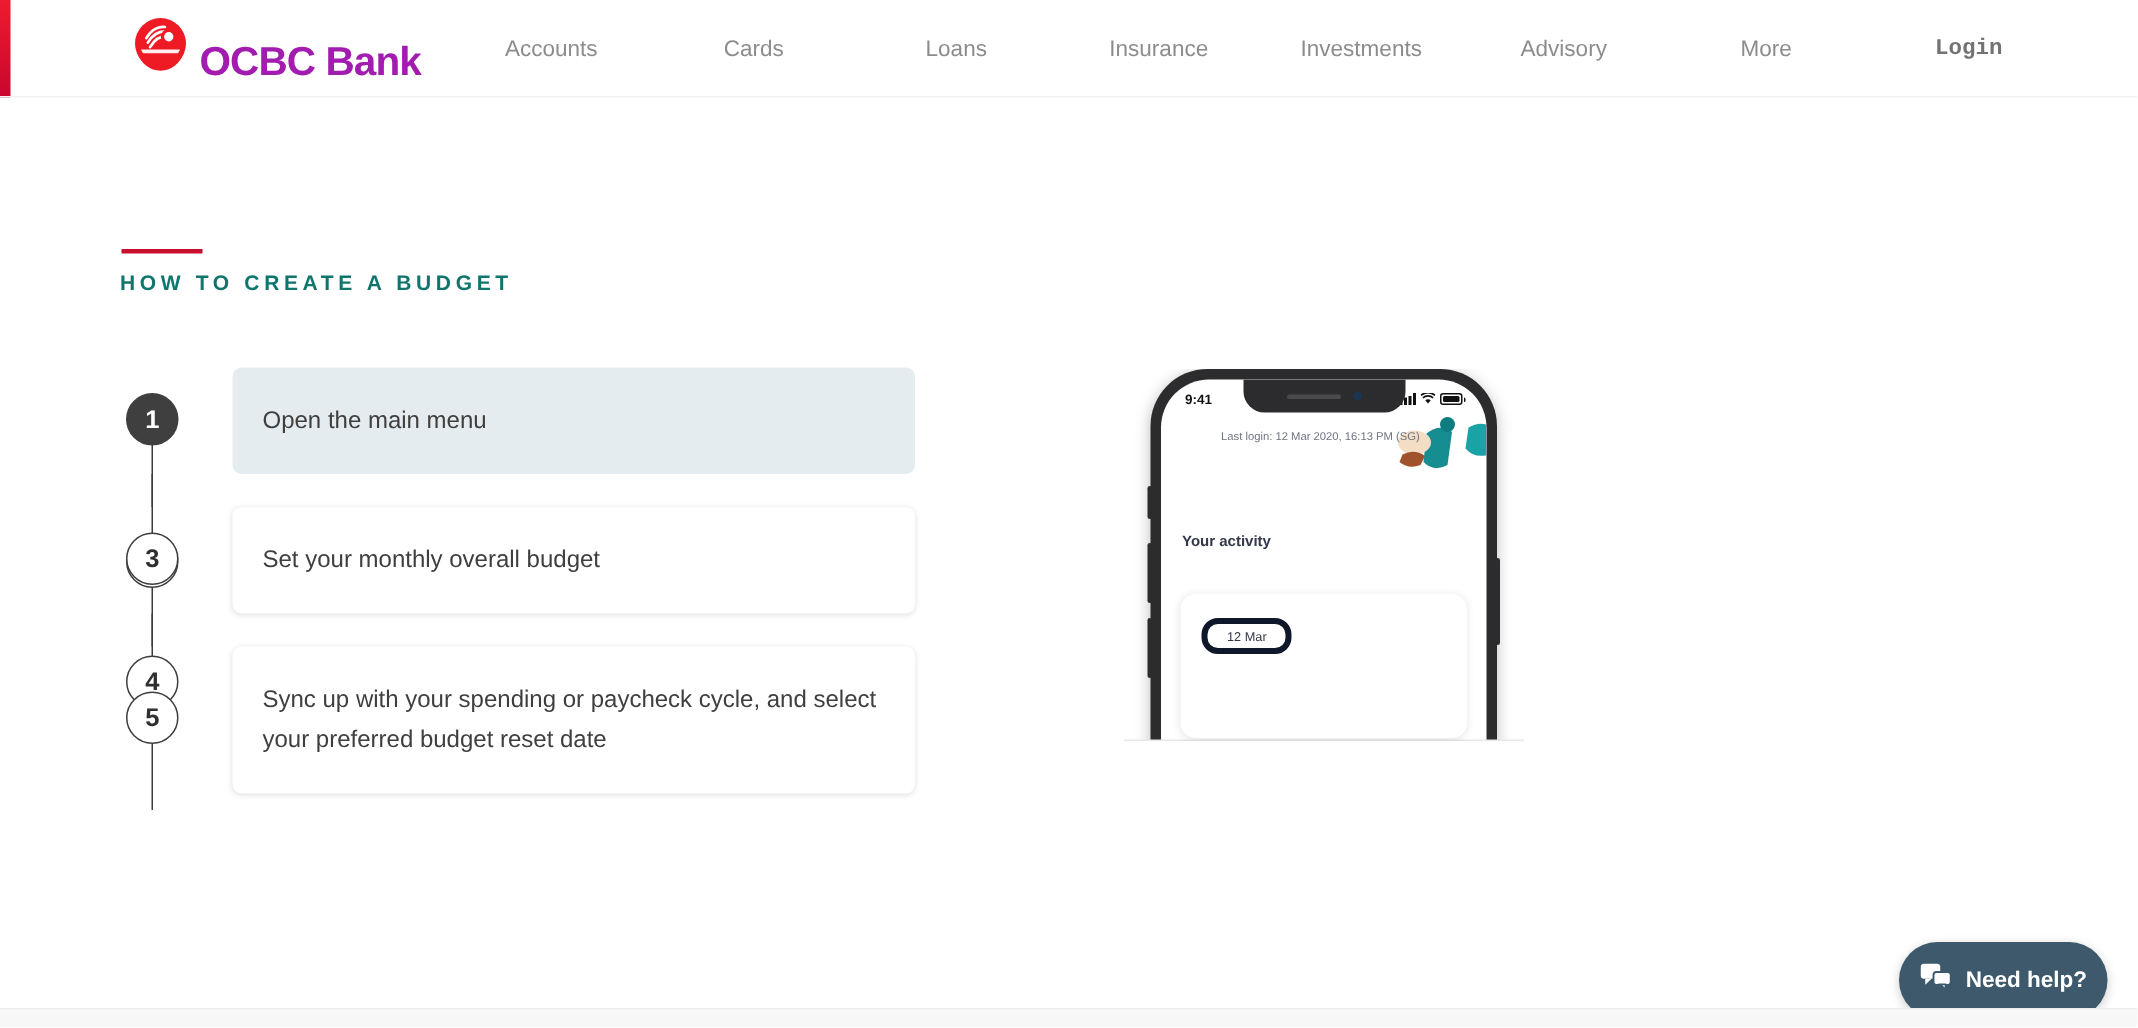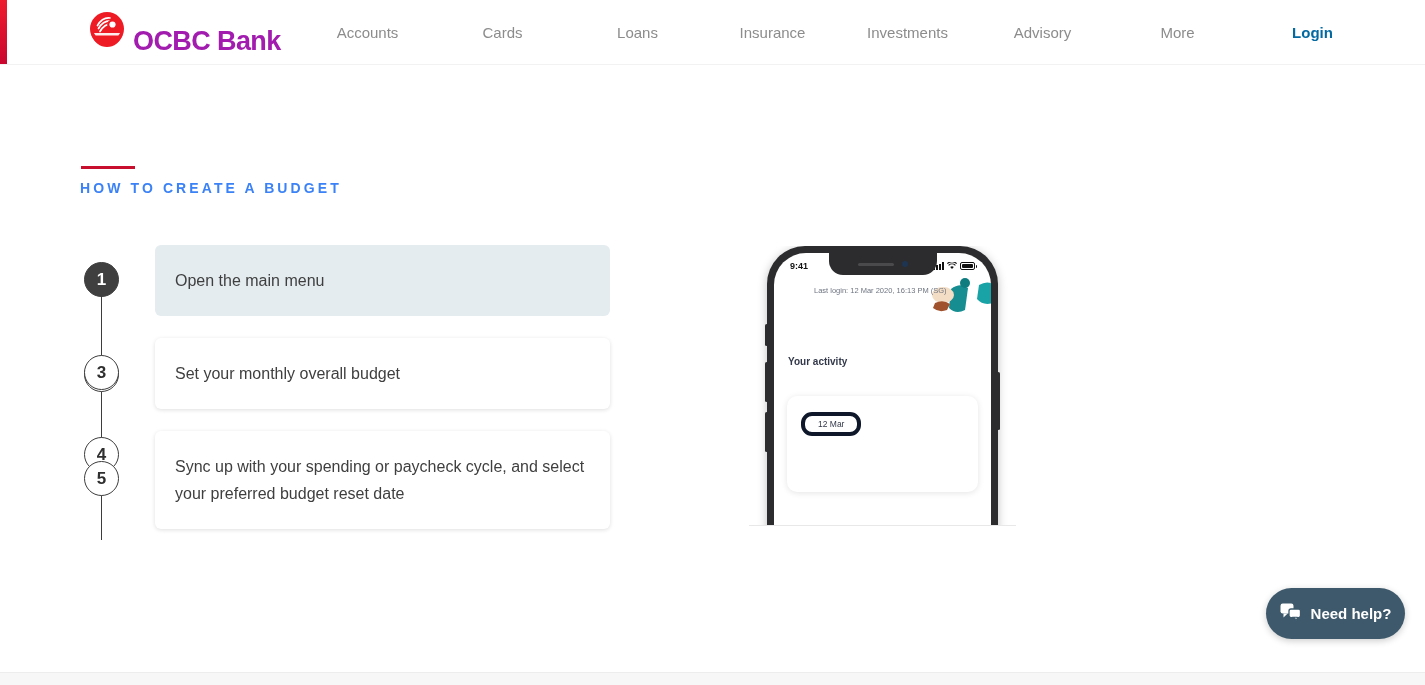--- a/index.html
+++ b/index.html
@@ -64,42 +64,43 @@
   }
   .nav-item {
     font-size: 15px;
     color: #8c8c8c;
     text-align: center;
     white-space: nowrap;
     cursor: pointer;
     width: 135px;
   }
   .nav-item.login {
-    color: #0369a1;
-    font-weight: bold;
+    color: #737373;
+    font-weight: bold;
+    font-family: Liberation Mono, monospace;
   }
 
   
   .content {
     position: relative;
     padding: 0;
   }
 
   .section-rule {
     position: absolute;
     left: 81px; top: 101px;
     width: 54px; height: 3px;
     background: #c8102e;
   }
   .section-title {
     position: absolute;
     left: 80px; top: 115px;
     font-size: 14px;
     font-weight: bold;
-    color: #3b82f6;
+    color: #0f766e;
     letter-spacing: 3.1px;
   }
 
   
   .steps {
     position: absolute;
     left: 80px; top: 180px;
     width: 530px;
   }
   .step-row {
@@ -160,21 +161,21 @@
   }
   .step-card.active {
     background: #e4ecef;
     box-shadow: none;
   }
 
   
   .phone-wrap {
     position: absolute;
     left: 749px; top: 181px;
-    width: 267px; height: 280px;
+    width: 267px; height: 248px;
     overflow: hidden;
   }
   .phone-body {
     position: absolute;
     left: 18px; top: 0;
     width: 231px; height: 460px;
     background: #2c2c2e;
     border-radius: 38px;
     box-shadow: 0 2px 10px rgba(0,0,0,0.25);
   }
@@ -314,21 +315,21 @@
   .phone-clip-line {
     position: absolute;
     left: 0; bottom: 0; right: 0;
     height: 1px;
     background: #e8e8e8;
   }
 
   
   .help-btn {
     position: absolute;
-    left: 1266px; top: 588px;
+    left: 1266px; top: 628px;
     width: 139px; height: 51px;
     background: #3d596b;
     border-radius: 26px;
     display: flex;
     align-items: center;
     justify-content: center;
     gap: 10px;
     cursor: pointer;
     box-shadow: 0 2px 7px rgba(0,0,0,0.2);
   }

